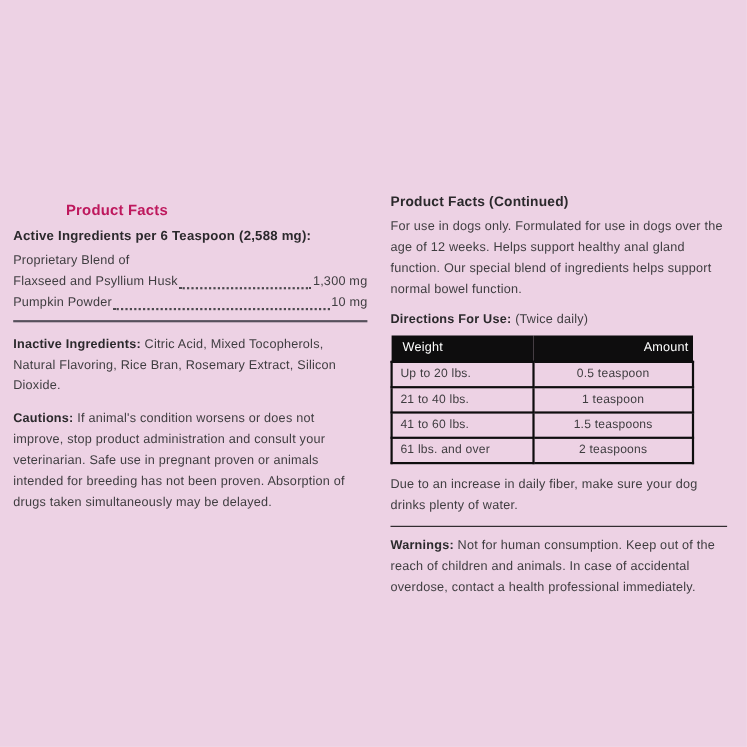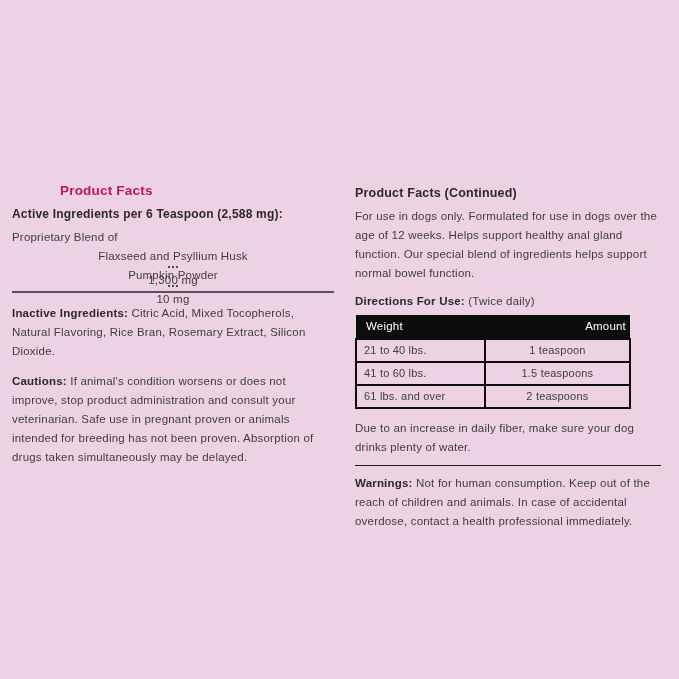--- a/index.html
+++ b/index.html
@@ -15,21 +15,21 @@
     overflow: hidden;
     color: #3f3d40;
   }
   .col {
     position: absolute;
     font-size: 11.5px;
     line-height: 19px;
     letter-spacing: 0.2px;
   }
   .col-left  { left: 12px;  top: 182px; width: 322px; }
-  .col-right { left: 355px; top: 185px; width: 306px; }
+  .col-right { left: 355px; top: 175px; width: 306px; }
 
   .pf-title {
     font-size: 13.5px;
     font-weight: bold;
     color: #be185d;
     line-height: 17px;
     margin: 0 0 7px 0;
     letter-spacing: 0.2px;
     padding-left: 48px;
   }
@@ -45,23 +45,22 @@
     font-weight: bold;
     color: #2b292c;
     line-height: 16px;
     margin: 0 0 6px 0;
   }
   p { margin: 0; }
   .bold-label { font-weight: bold; color: #2b292c; }
 
   .ing-row {
     display: flex;
-    align-items: center;
+    align-items: flex-end;
     height: 19px;
-    flex-direction: column;
   }
   .ing-name, .ing-amount { white-space: nowrap; }
   .leader {
     flex: 1;
     border-bottom: 2px dotted #4c4a4e;
     margin: 0 1px 3px 1px;
     min-width: 10px;
   }
 
   .rule-left {
@@ -145,20 +144,24 @@
 
     <table class="dosage-table">
       <thead>
         <tr>
           <th class="weight-col">Weight</th>
           <th class="amount-head">Amount</th>
         </tr>
       </thead>
       <tbody>
         <tr>
+          <td>Up to 20 lbs.</td>
+          <td class="amount-cell">0.5 teaspoon</td>
+        </tr>
+        <tr>
           <td>21 to 40 lbs.</td>
           <td class="amount-cell">1 teaspoon</td>
         </tr>
         <tr>
           <td>41 to 60 lbs.</td>
           <td class="amount-cell">1.5 teaspoons</td>
         </tr>
         <tr>
           <td>61 lbs. and over</td>
           <td class="amount-cell">2 teaspoons</td>

